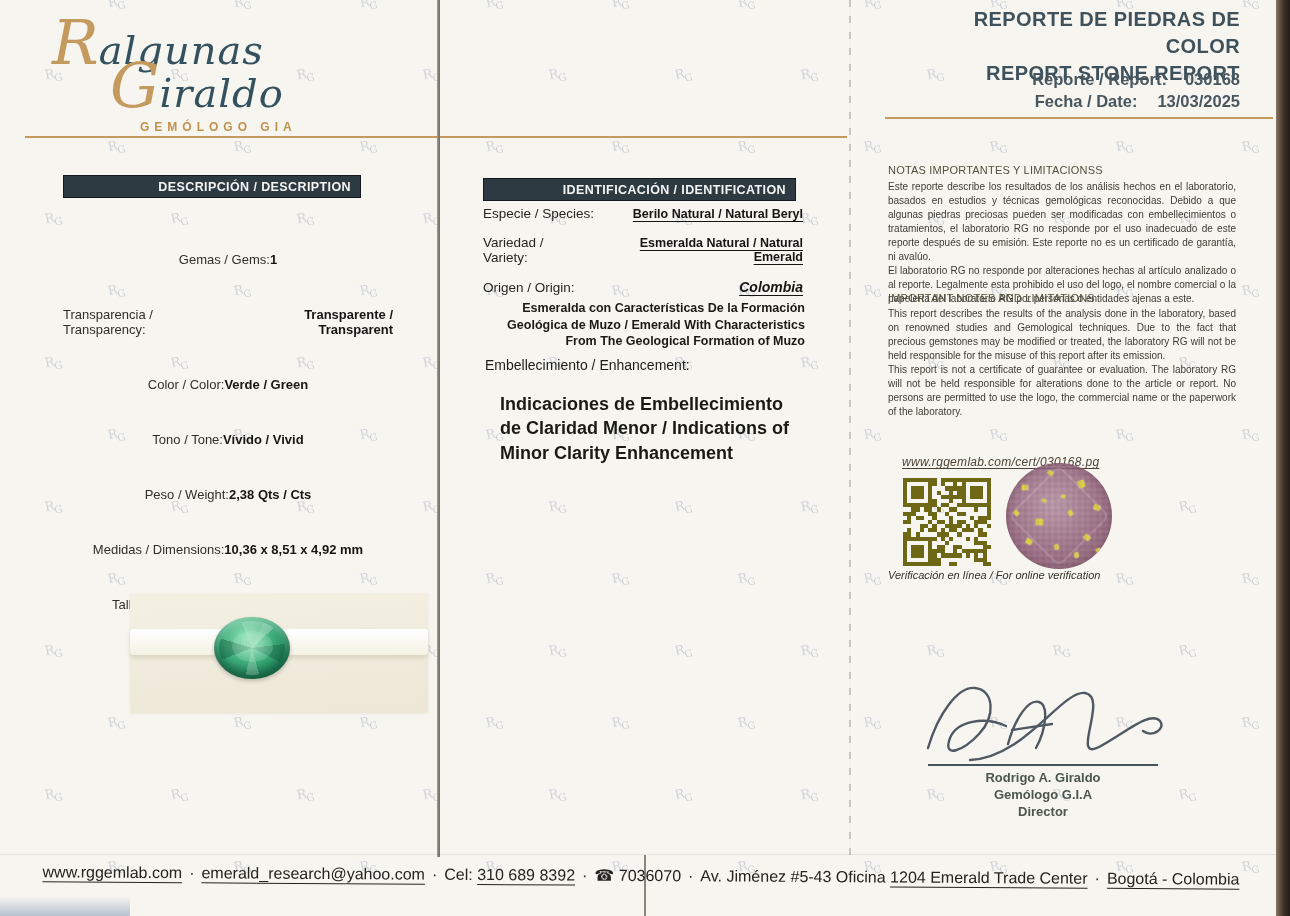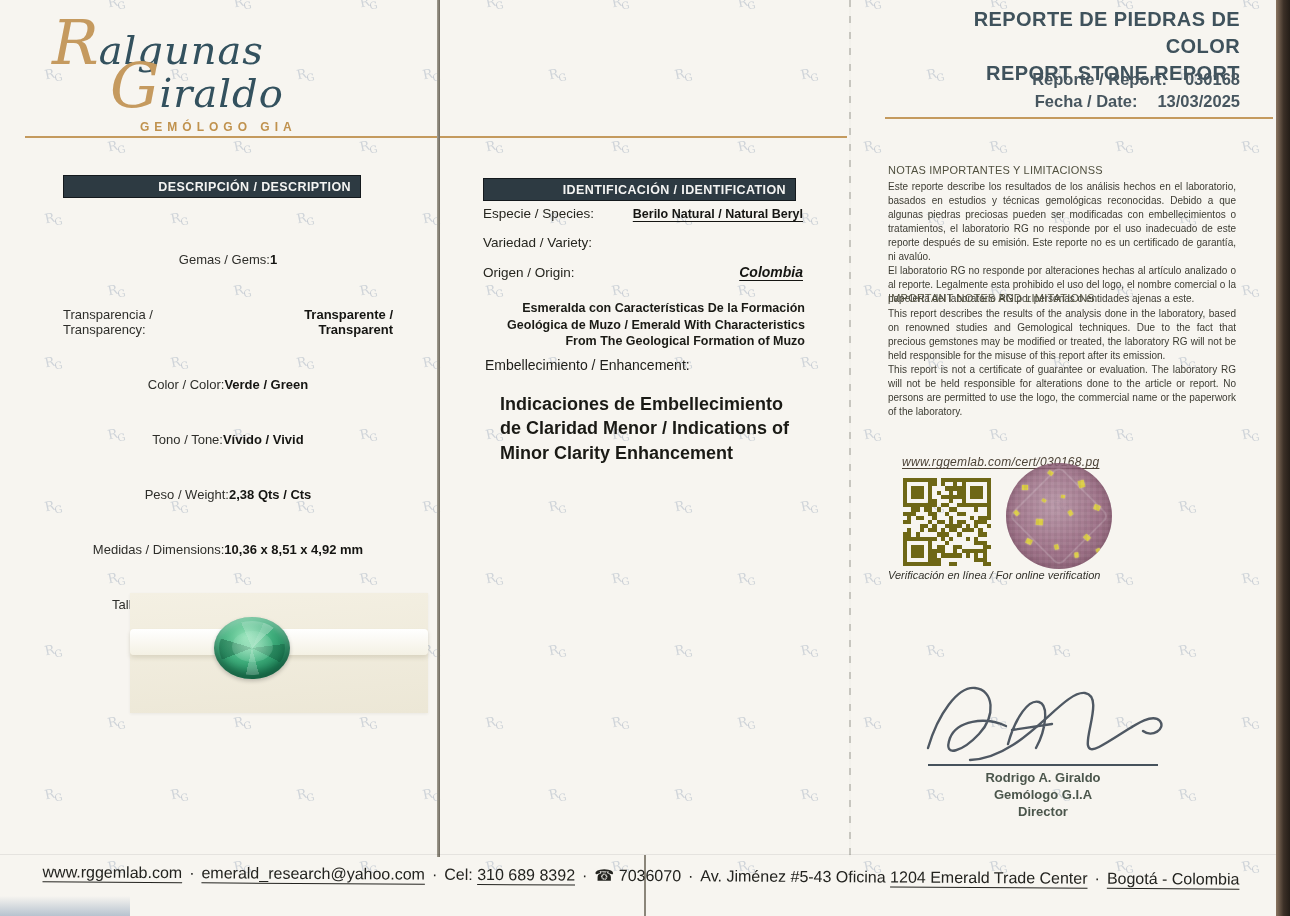--- a/index.html
+++ b/index.html
@@ -311,20 +311,21 @@
     </div>
 
     <div class="bar bar-ident">IDENTIFICACIÓN / IDENTIFICATION</div>
     <div class="ident-rows">
       <div class="i-row">
           <span class="i-label">Especie / Species:</span>
           <span class="i-value">Berilo Natural / Natural Beryl</span>
         </div>
       <div class="i-row">
           <span class="i-label">Variedad / Variety:</span>
+          <span class="i-value">Esmeralda Natural / Natural Emerald</span>
         </div>
       <div class="i-row">
           <span class="i-label">Origen / Origin:</span>
           <span class="i-value italic">Colombia</span>
         </div>
     </div>
     <div class="formation">Esmeralda con Características De la Formación Geológica de Muzo / Emerald With Characteristics From The Geological Formation of Muzo</div>
     <div class="enh-label">Embellecimiento / Enhancement:</div>
     <div class="enh-value">Indicaciones de Embellecimiento de Claridad Menor / Indications of Minor Clarity Enhancement</div>
 

